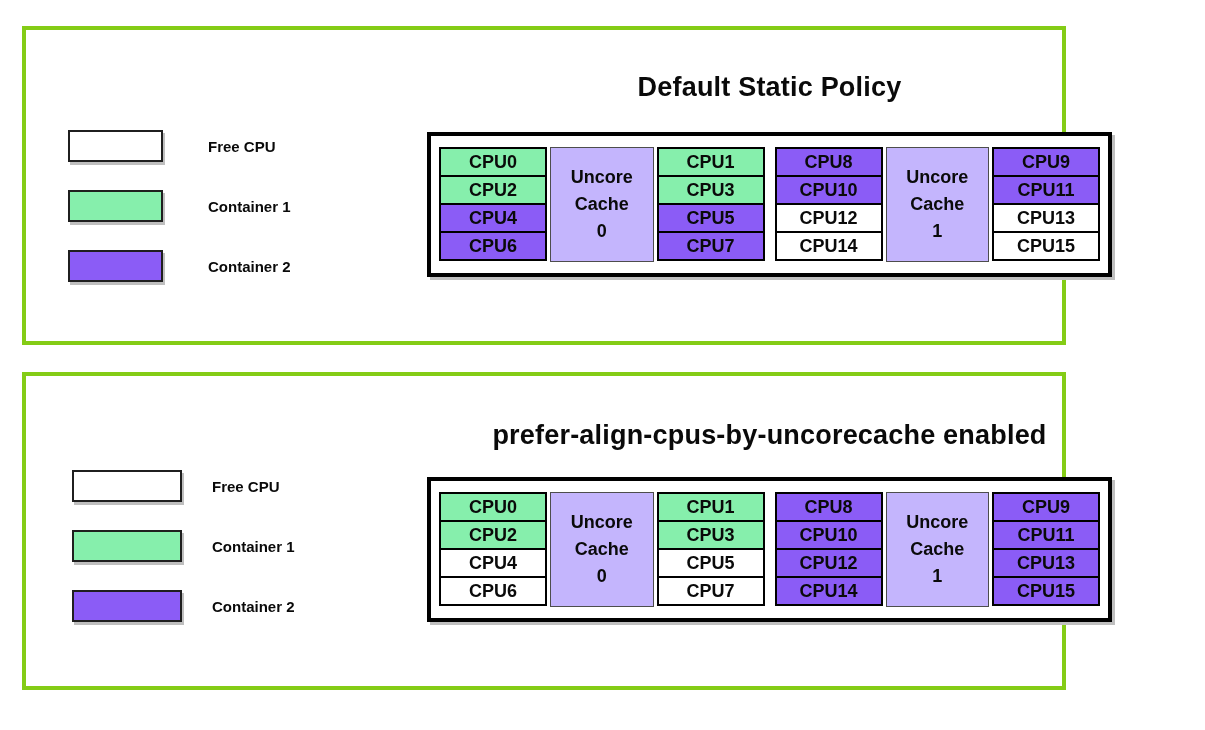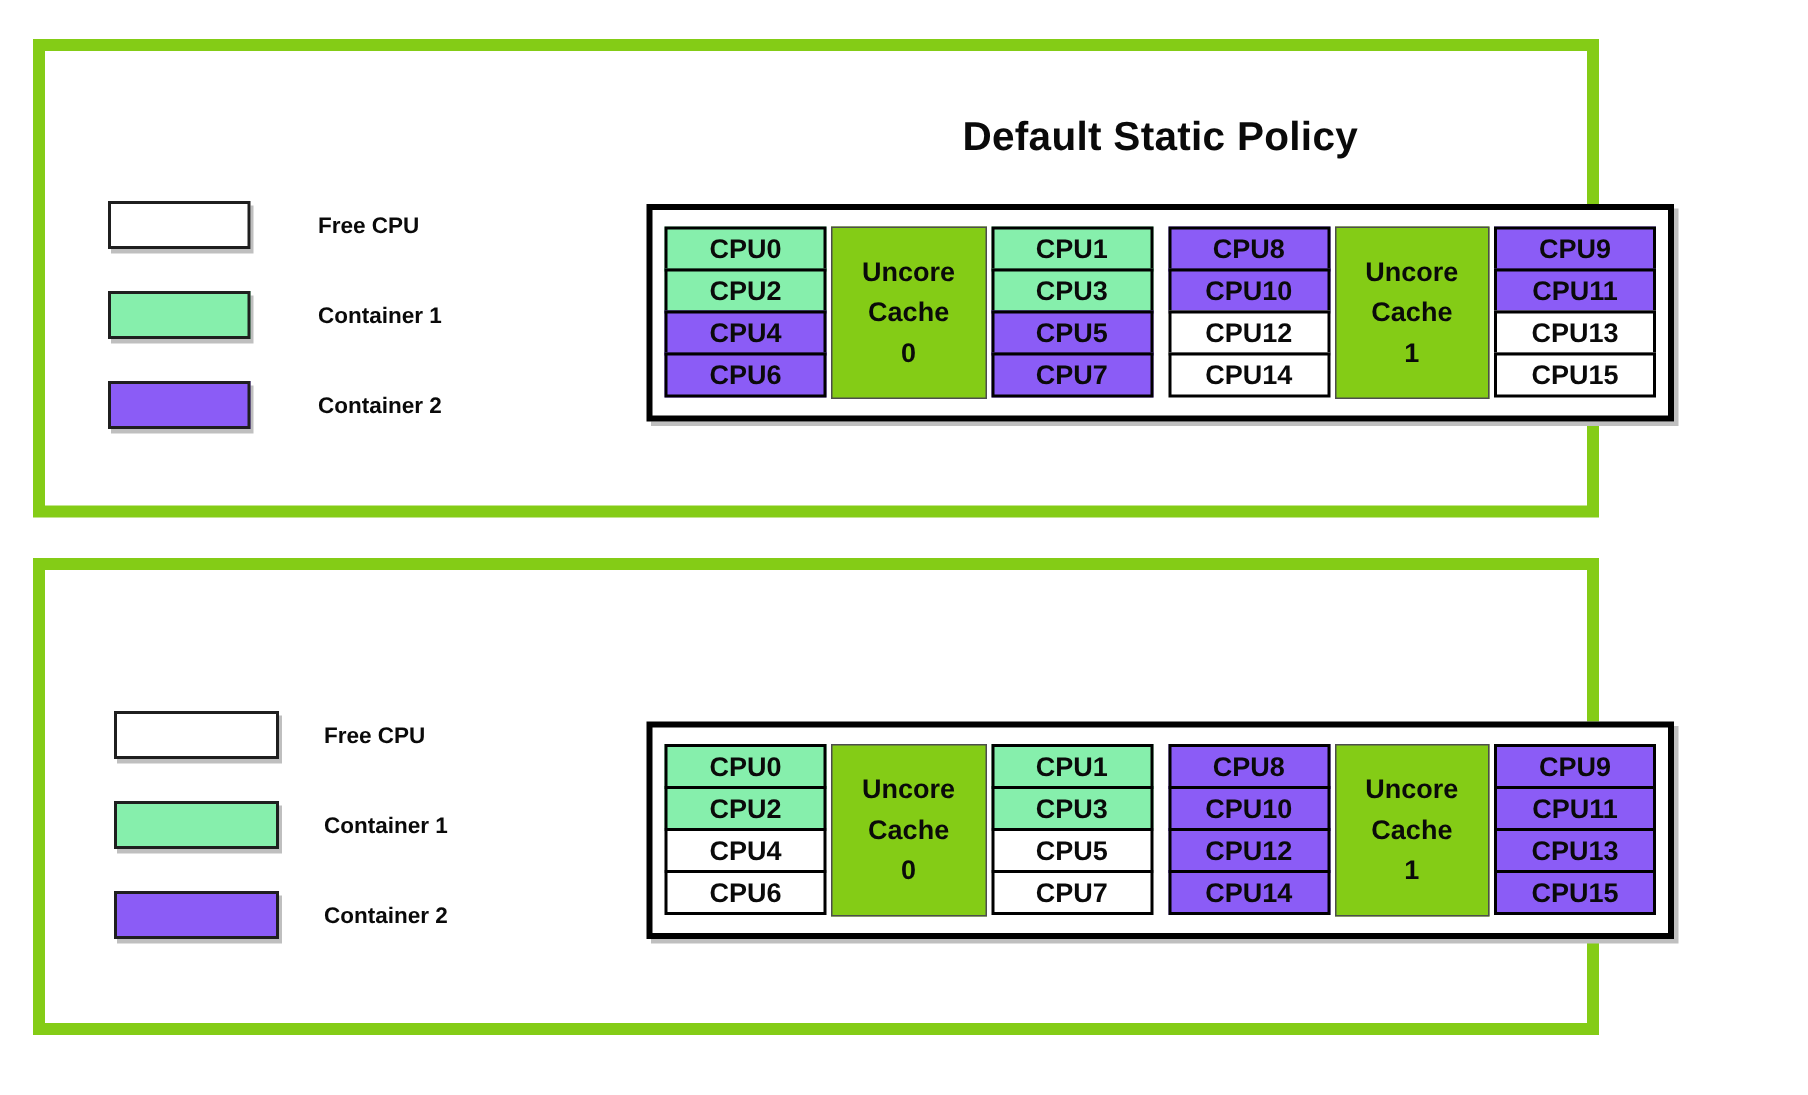--- a/index.html
+++ b/index.html
@@ -5,21 +5,21 @@
   * { margin:0; padding:0; box-sizing:border-box; }
   html,body { background:#ffffff; }
   body {
     width:1205px; height:730px; position:relative;
     font-family:"Liberation Sans", sans-serif; color:#0a0a0a;
   }
 
   
   .panel {
     position:absolute; left:22px; width:1044px;
-    border:8px solid #84cc16; background:#ffffff;
+    border:4px solid #84cc16; background:#ffffff;
   }
   .panel-top    { top:26px;  height:319px; }
   .panel-bottom { top:372px; height:318px; }
 
   .panel-title {
     position:absolute; left:401px; width:685px;
     text-align:center; font-size:27px; font-weight:bold;
     letter-spacing:0.2px; white-space:nowrap;
   }
   .panel-top    .panel-title { top:42px; }
@@ -51,21 +51,21 @@
 
   .cache-group { display:flex; gap:3px; flex:1; }
   .cpu-col { display:flex; flex-direction:column; width:108px; }
   .cpu-cell {
     height:30px; margin-top:-2px; border:2px solid #000;
     display:flex; align-items:center; justify-content:center;
     font-size:18px; font-weight:bold; white-space:nowrap;
   }
   .cpu-cell:first-child { margin-top:0; }
   .uncore-box {
-    flex:1; background:#84cc16; border:1.5px solid #4d4d4d;
+    flex:1; background:#c4b5fd; border:1.5px solid #4d4d4d;
     display:flex; flex-direction:column; align-items:center; justify-content:center;
     font-size:18px; font-weight:bold; line-height:27px; text-align:center;
   }
 
   
   [data-state="free"]       { background:#ffffff; }
   [data-state="container1"] { background:#86efac; }
   [data-state="container2"] { background:#8b5cf6; }
 </style>
 </head>
@@ -134,20 +134,21 @@
         <div class="cpu-cell" data-state="container2">CPU11</div>
         <div class="cpu-cell" data-state="free">CPU13</div>
         <div class="cpu-cell" data-state="free">CPU15</div>
       </div>
     </div>
 
   </div>
 </section>
 
 <section class="panel panel-bottom">
+  <h2 class="panel-title">prefer-align-cpus-by-uncorecache enabled</h2>
 
   <div class="legend">
     <div class="legend-row">
       <div class="swatch-wrap">
         <div class="swatch" data-state="free"></div>
       </div>
       <span class="legend-label">Free CPU</span>
     </div>
     <div class="legend-row">
       <div class="swatch-wrap">

